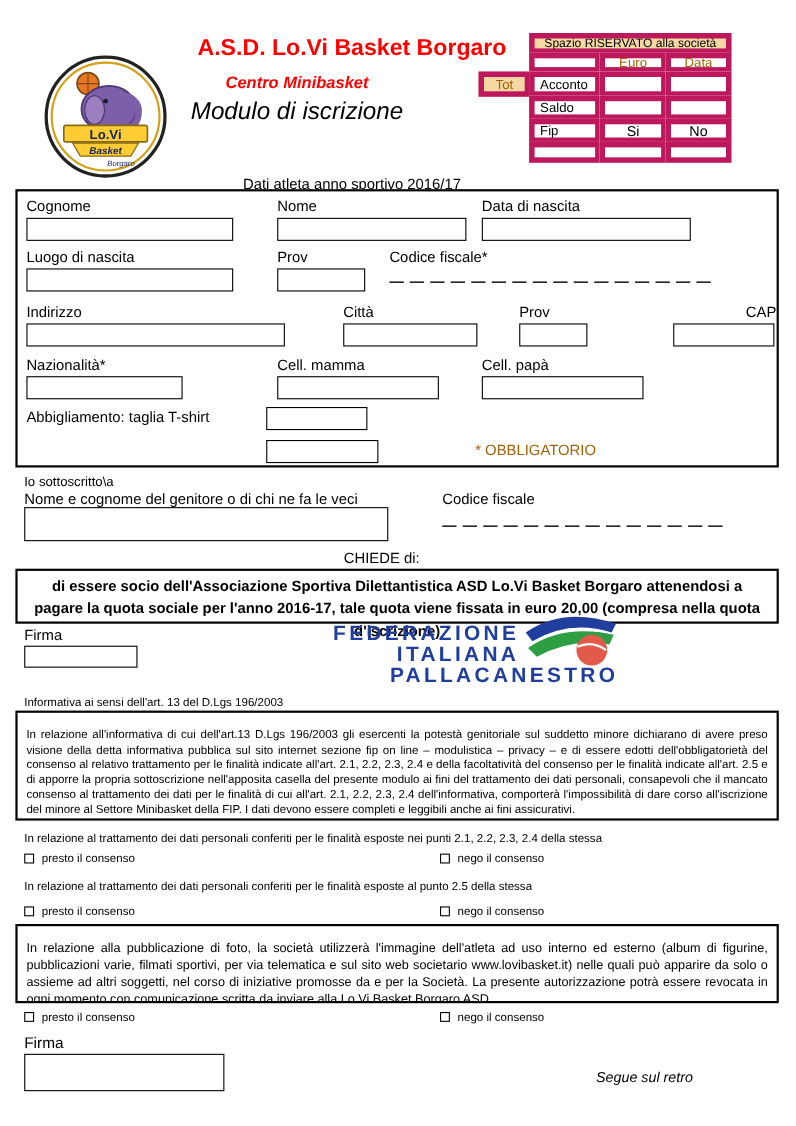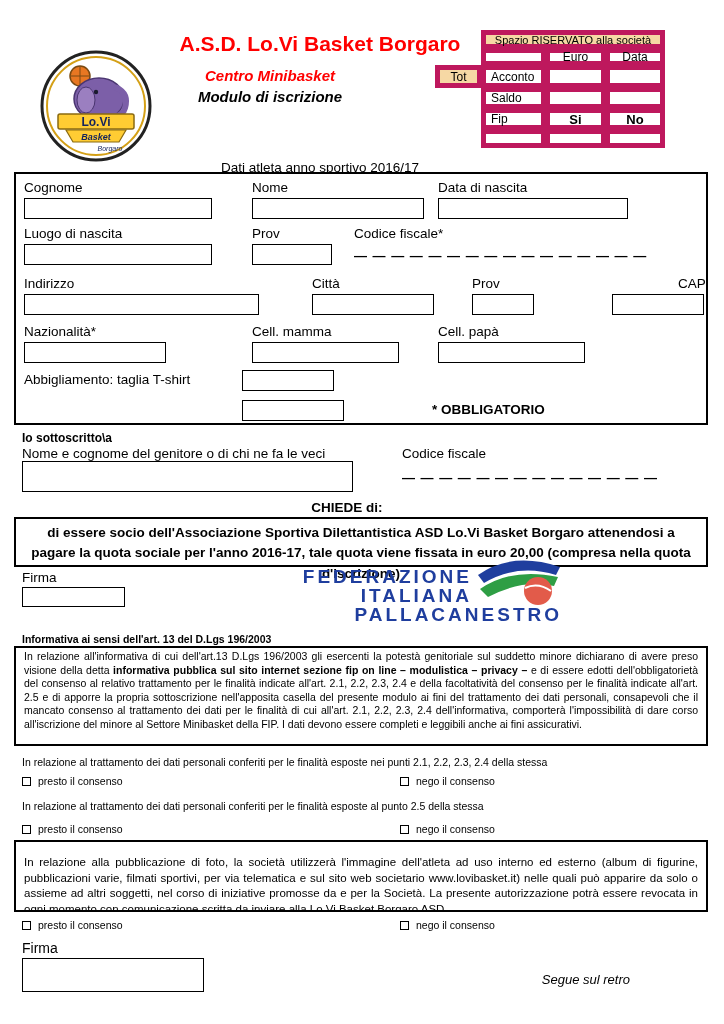--- a/index.html
+++ b/index.html
@@ -1,36 +1,36 @@
 <!DOCTYPE html>
 <html><head>
 <meta charset="utf-8">
 <style>
   *{box-sizing:border-box;margin:0;padding:0}
   html,body{background:#fff}
   body{width:724px;height:1024px;position:relative;font-family:"Liberation Sans",sans-serif;color:#000;overflow:hidden}
   .abs{position:absolute}
   .lbl{font-size:13.5px;line-height:16px;white-space:nowrap}
   .small{font-size:10.5px;line-height:13px;white-space:nowrap}
-  .bold{font-weight:bold}
+  .bold{font-weight:normal}
   .italic{font-style:italic}
-  .red{color:#000000}
+  .red{color:#a16207}
   .center{text-align:center}
   .right{text-align:right}
   .ibox{border:1px solid #000;background:#fff}
   .bigbox{border:2px solid #000;background:#fff}
   .cell{position:absolute;border:5px solid #be185d;display:flex;align-items:center;justify-content:center;font-size:12px;background:#fff}
   .cell.lft{justify-content:flex-start;padding-left:5px;font-size:12px}
   .tan{background:#F6D8A4}
   .title{font-size:21px;font-weight:bold;color:#FF0000;text-align:center;white-space:nowrap}
   .sub1{font-size:15px;font-weight:bold;font-style:italic;color:#FF0000;text-align:center}
-  .sub2{font-size:15px;font-weight:bold;font-style:italic;text-align:center}
+  .sub2{font-size:22px;font-weight:normal;font-style:italic;text-align:center}
   .dashes{font-weight:bold;font-size:13px;letter-spacing:1px;white-space:nowrap}
   .quota{font-size:13.5px;font-weight:bold;text-align:center;line-height:1.5;padding:4px 10px}
-  .privtxt{font-size:10.5px;line-height:13.6px;text-align:justify;padding:2px 8px}
+  .privtxt{font-size:10.5px;line-height:13.6px;text-align:justify;padding:14px 8px}
   .phototxt{font-size:11.5px;line-height:15.5px;text-align:justify;padding:13px 8px}
   .fiptxt{font-size:19px;font-weight:bold;color:#1F3E9E;letter-spacing:3px;white-space:nowrap}
   .consent{font-size:10.5px;white-space:nowrap}
   .cb{display:inline-block;width:9px;height:9px;border:1px solid #000;margin-right:7px;vertical-align:-1px;background:#fff}
 </style>
 </head>
 <body>
 
 <div class="abs" style="left:40px;top:50px;width:112px;height:112px">
   <svg width="112" height="112" viewBox="0 0 112 112">

